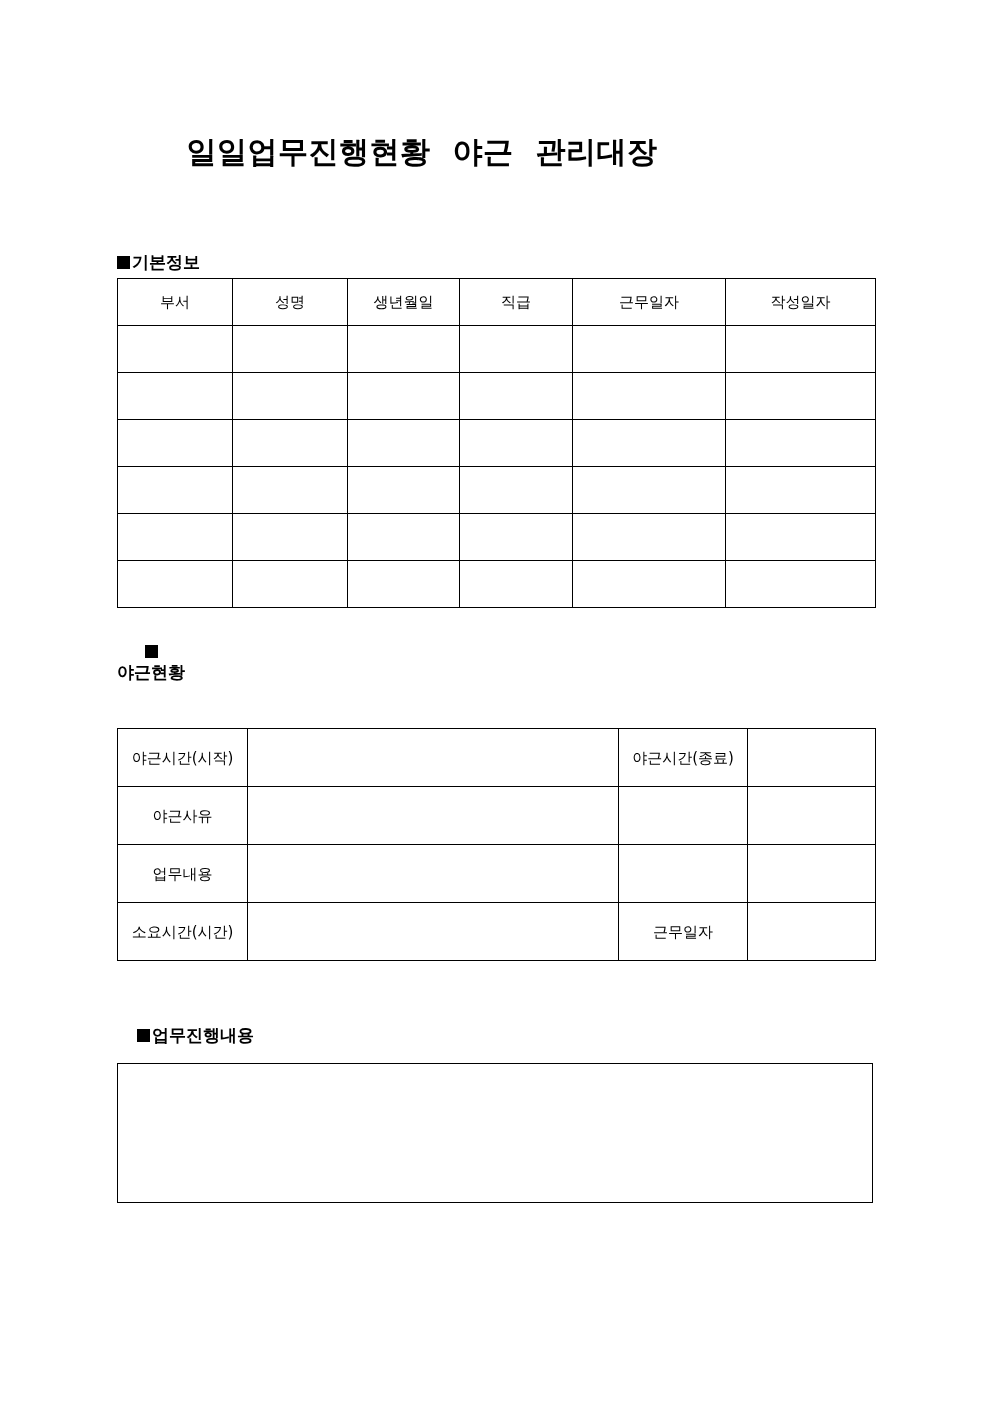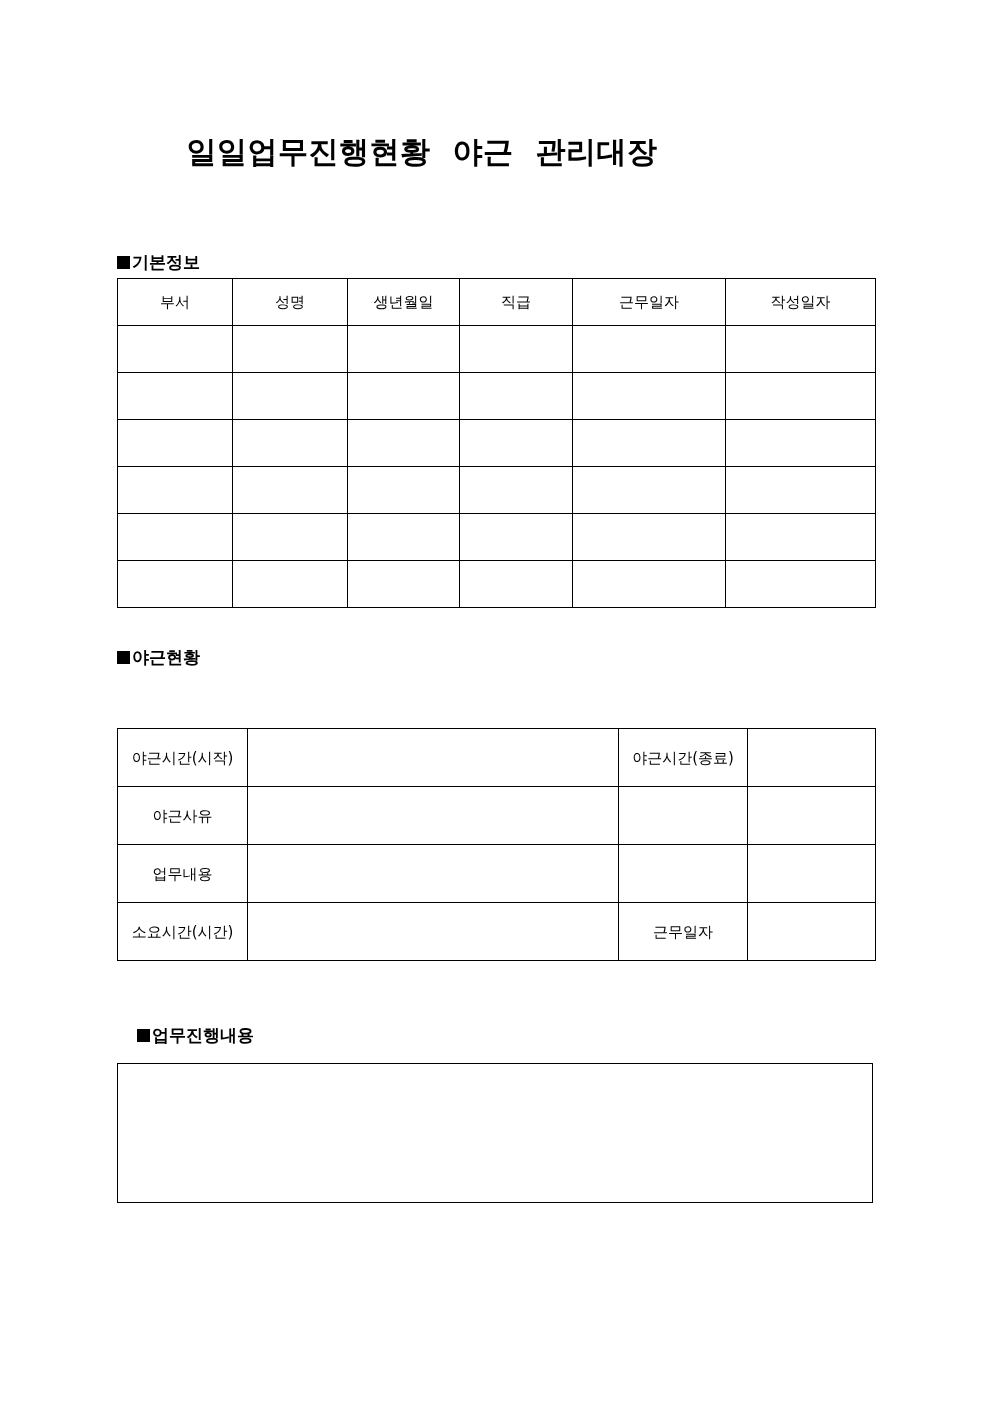--- a/index.html
+++ b/index.html
@@ -52,21 +52,21 @@
     white-space: nowrap;
   }
   .bullet-square {
     display: inline-block;
     width: 13px;
     height: 13px;
     background: #000000;
     flex: 0 0 auto;
   }
   #heading-basic-info   { top: 250px; }
-  #heading-overtime     { top: 645px; }
+  #heading-overtime     { top: 645px; flex-direction: column; }
   #heading-work-detail  { top: 1023px; padding-left: 20px; }
 
   
   table.form-table {
     position: absolute;
     border-collapse: collapse;
     table-layout: fixed;
     background: #ffffff;
   }
   table.form-table td,

